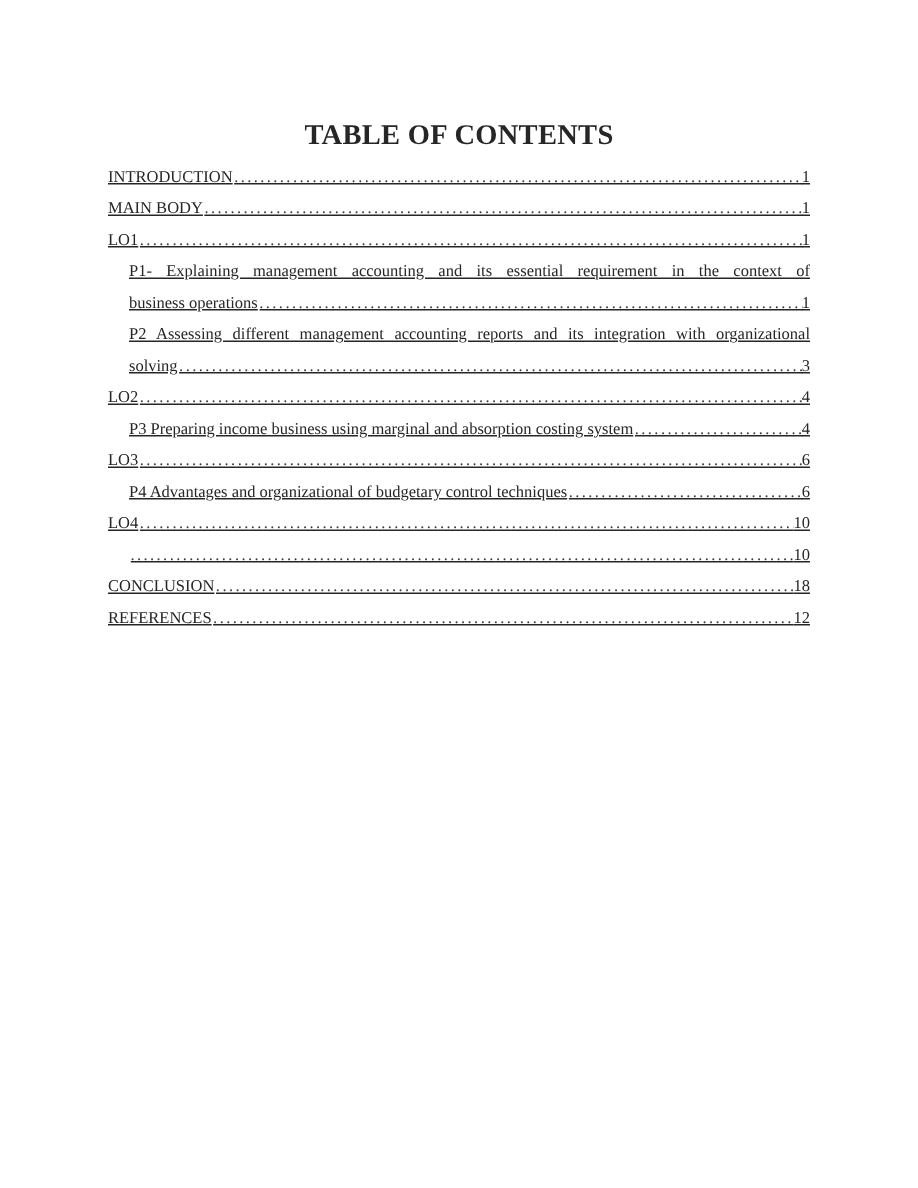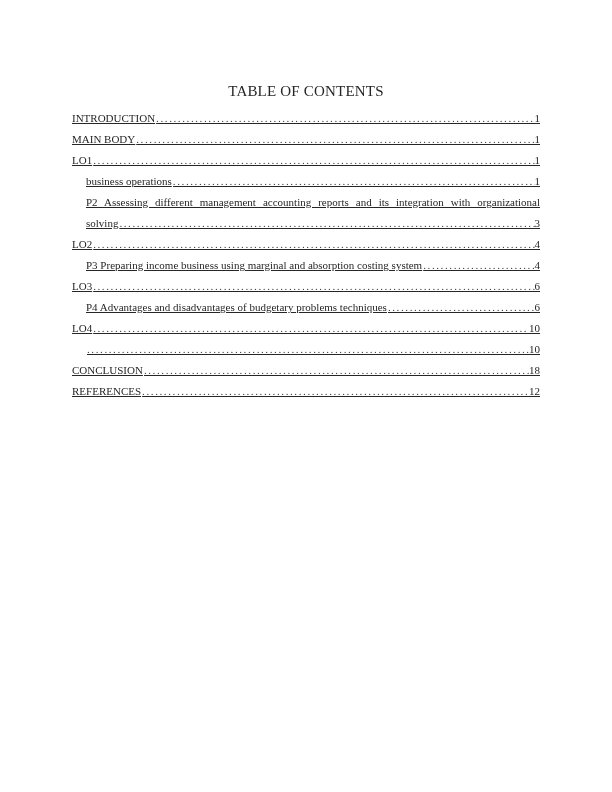--- a/index.html
+++ b/index.html
@@ -13,22 +13,22 @@
     height: 792px;
     background: #ffffff;
     box-sizing: border-box;
     padding: 82px 72px 0 72px;
     font-family: "Liberation Serif", "DejaVu Serif", serif;
     font-size: 11px;
     color: #262626;
     overflow: hidden;
   }
   .doc-title {
-    font-size: 15px;
-    font-weight: 400;
+    font-size: 19px;
+    font-weight: 700;
     text-align: center;
     line-height: 18px;
     margin: 0 0 8px 0;
     letter-spacing: 0.2px;
   }
   .toc {
     width: 468px;
     text-decoration: underline;
   }
   .row {
@@ -74,20 +74,21 @@
       <div class="row">
         <span class="label">MAIN BODY</span>
         <span class="dots" aria-hidden="true">....................................................................................................................................................................................................................................................................</span>
         <span class="pagenum">1</span>
       </div>
       <div class="row">
         <span class="label">LO1</span>
         <span class="dots" aria-hidden="true">....................................................................................................................................................................................................................................................................</span>
         <span class="pagenum">1</span>
       </div>
+      <div class="row indent justify"><span>P1- Explaining management accounting and its essential requirement in the context of</span></div>
       <div class="row indent">
         <span class="label">business operations</span>
         <span class="dots" aria-hidden="true">....................................................................................................................................................................................................................................................................</span>
         <span class="pagenum">1</span>
       </div>
       <div class="row indent justify"><span>P2 Assessing different management accounting reports and its integration with organizational</span></div>
       <div class="row indent">
         <span class="label">solving</span>
         <span class="dots" aria-hidden="true">....................................................................................................................................................................................................................................................................</span>
         <span class="pagenum">3</span>
@@ -101,21 +102,21 @@
         <span class="label">P3 Preparing income business using marginal and absorption costing system</span>
         <span class="dots" aria-hidden="true">....................................................................................................................................................................................................................................................................</span>
         <span class="pagenum">4</span>
       </div>
       <div class="row">
         <span class="label">LO3</span>
         <span class="dots" aria-hidden="true">....................................................................................................................................................................................................................................................................</span>
         <span class="pagenum">6</span>
       </div>
       <div class="row indent">
-        <span class="label">P4 Advantages and disadvantages of budgetary problems techniques</span>
+        <span class="label">P4 Advantages and organizational of budgetary control techniques</span>
         <span class="dots" aria-hidden="true">....................................................................................................................................................................................................................................................................</span>
         <span class="pagenum">6</span>
       </div>
       <div class="row">
         <span class="label">LO4</span>
         <span class="dots" aria-hidden="true">....................................................................................................................................................................................................................................................................</span>
         <span class="pagenum">10</span>
       </div>
       <div class="row indent">
         <span class="label"></span>

